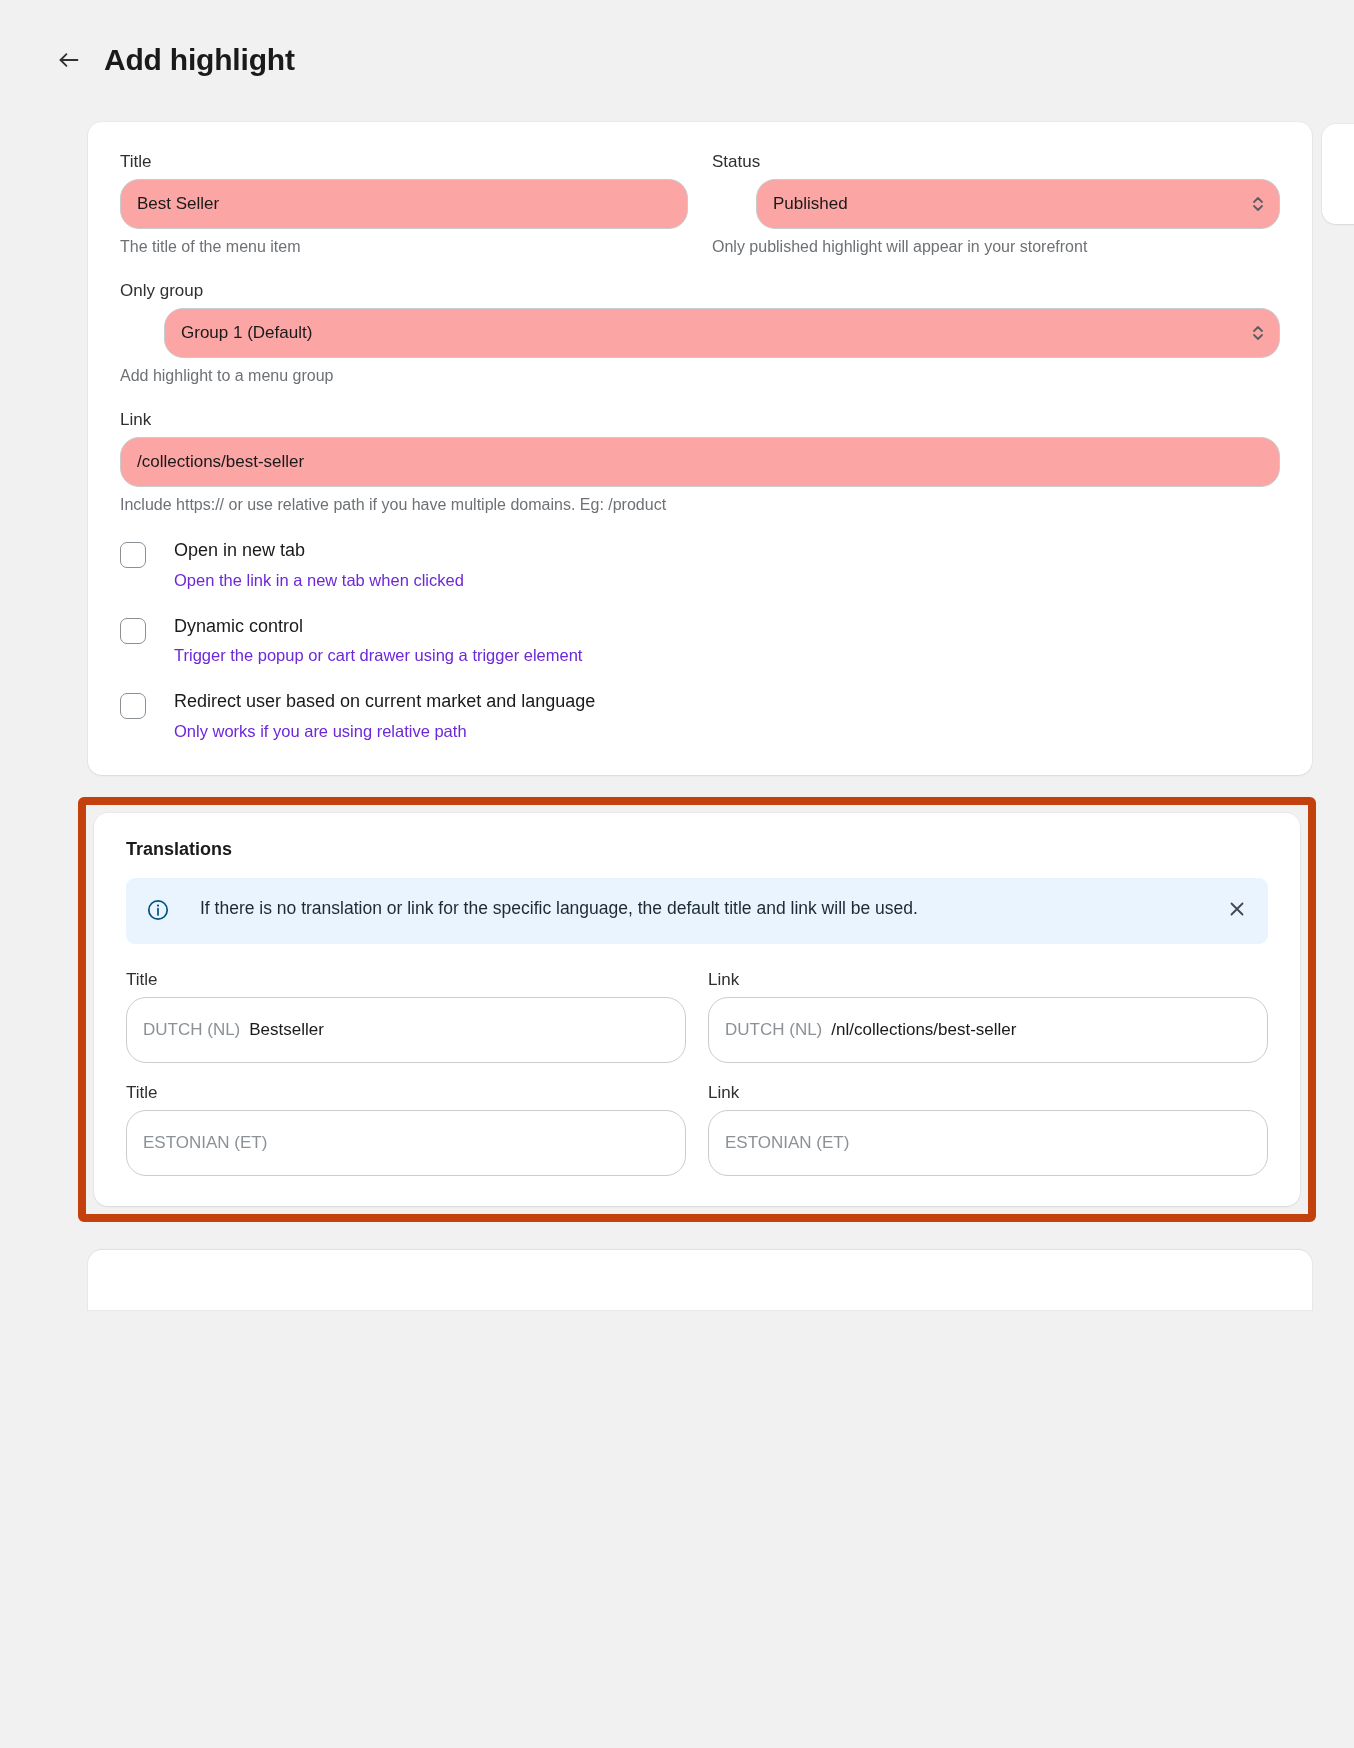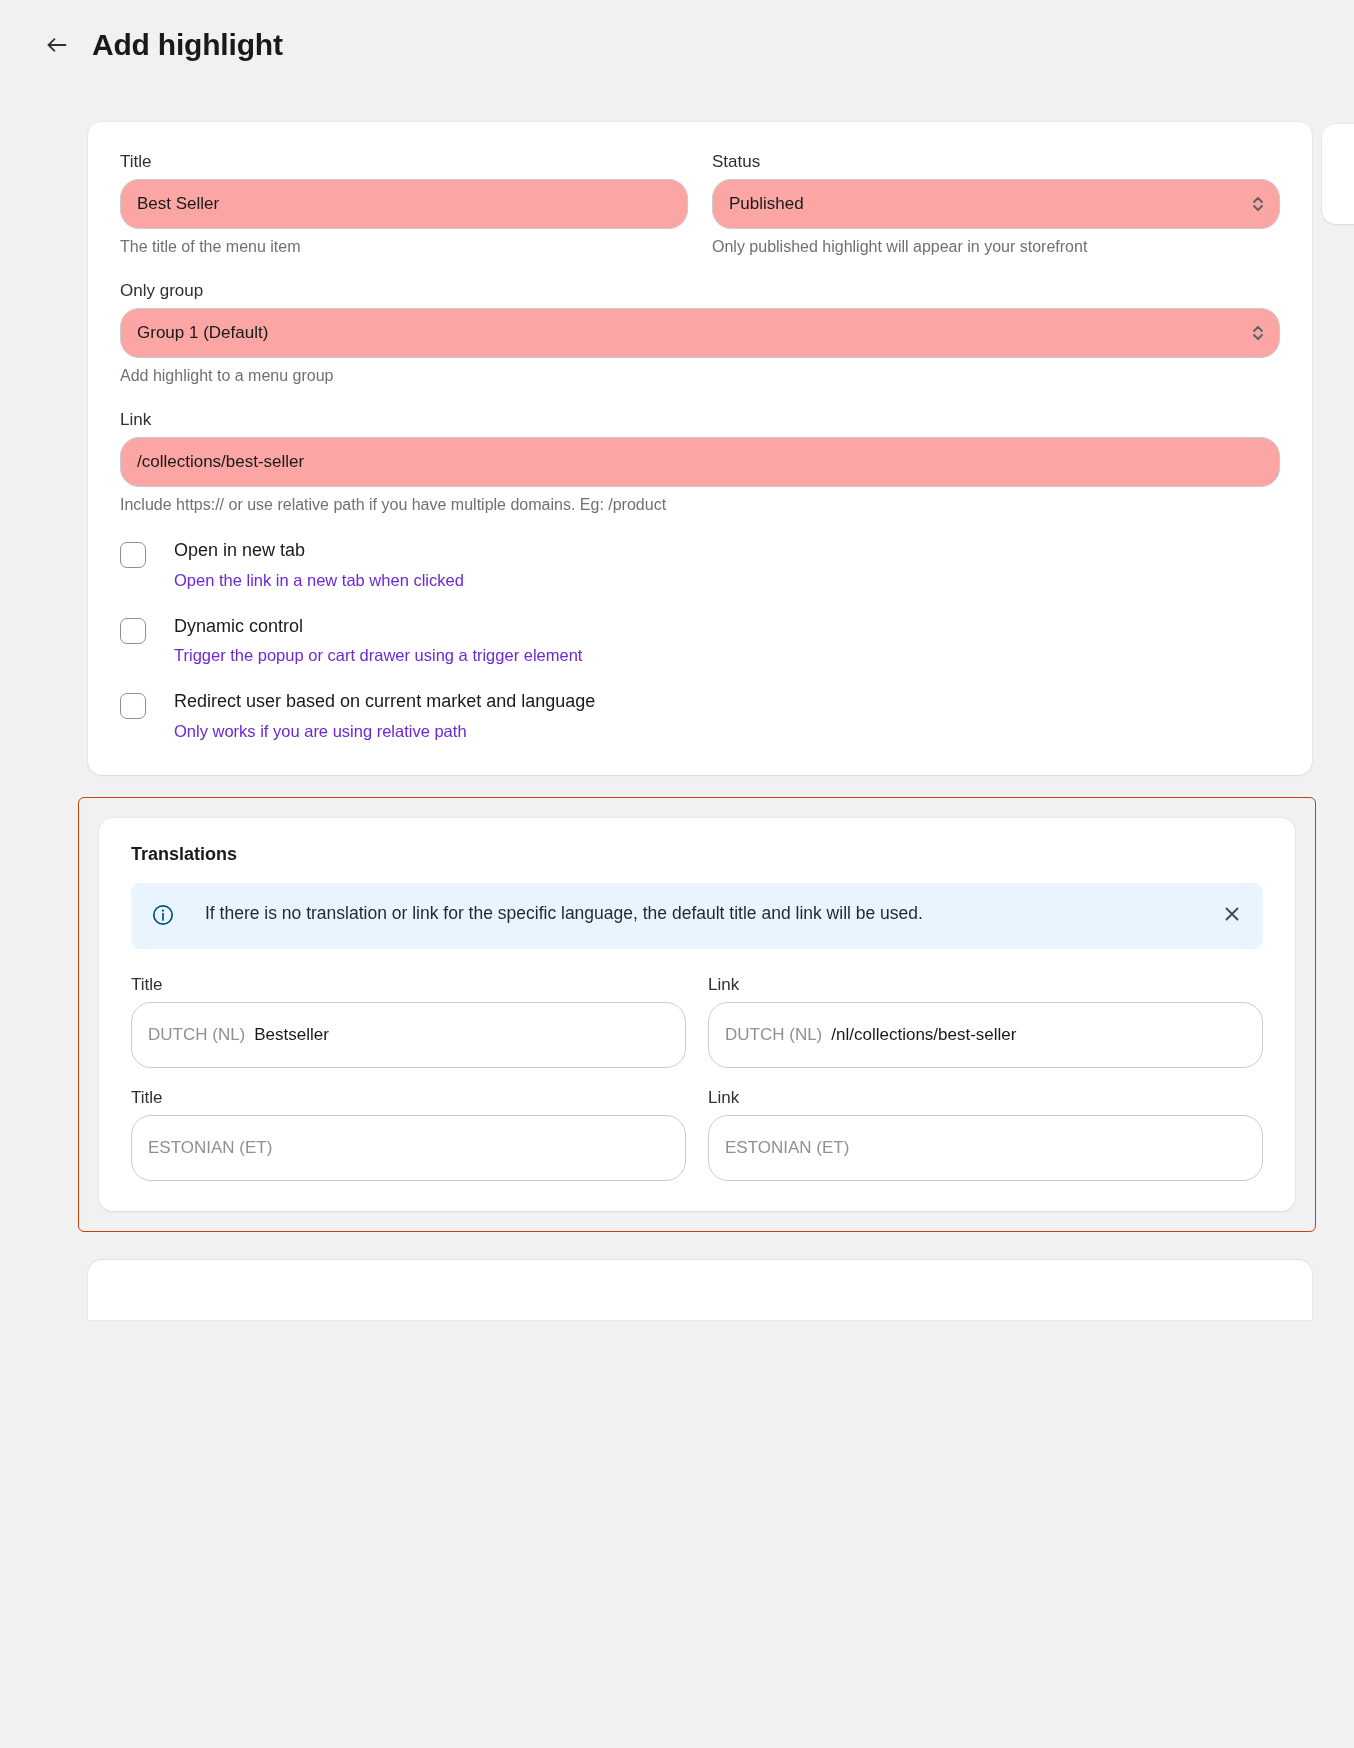--- a/index.html
+++ b/index.html
@@ -13,23 +13,23 @@
   body {
     width: 1354px;
     min-height: 1748px;
     position: relative;
     overflow-x: hidden;
   }
 
   
   .page-header {
     display: flex;
-    align-items: flex-start;
+    align-items: center;
     gap: 18px;
-    padding: 28px 0 0 40px;
+    padding: 28px 0 0 52px;
     height: 92px;
   }
   .back-btn {
     width: 34px;
     height: 34px;
     display: flex;
     align-items: center;
     justify-content: center;
     background: transparent;
     border: none;
@@ -86,21 +86,21 @@
     border: 1px solid #c9cccf;
     border-radius: 19px;
     background: #fca5a5;
     font-size: 17px;
     color: #1a1a1a;
     padding: 0 16px;
     font-family: "Liberation Sans", sans-serif;
     outline: none;
   }
   .input::placeholder { color: #8c9196; }
-  .select-wrap { position: relative; }
+  .select-wrap { position: relative; margin-left: 44px; }
   .select-wrap .input { padding-right: 42px; }
   .chev {
     position: absolute;
     right: 14px;
     top: 50%;
     transform: translateY(-50%);
     pointer-events: none;
     color: #5c5f62;
     display: flex;
     flex-direction: column;
@@ -138,23 +138,23 @@
   }
   .check-help {
     font-size: 16.5px;
     color: #6d28d9;
     margin-top: 9px;
   }
 
   
   .translations-outline {
     margin: 22px 38px 0 78px;
-    border: 1px solid #c2410c;
+    border: 8px solid #c2410c;
     border-radius: 6px;
-    padding: 20px;
+    padding: 8px;
   }
   .card-translations {
     padding: 26px 32px 30px 32px;
   }
   .section-title {
     font-size: 18px;
     font-weight: 700;
     color: #1a1a1a;
     margin: 0 0 18px 0;
   }

